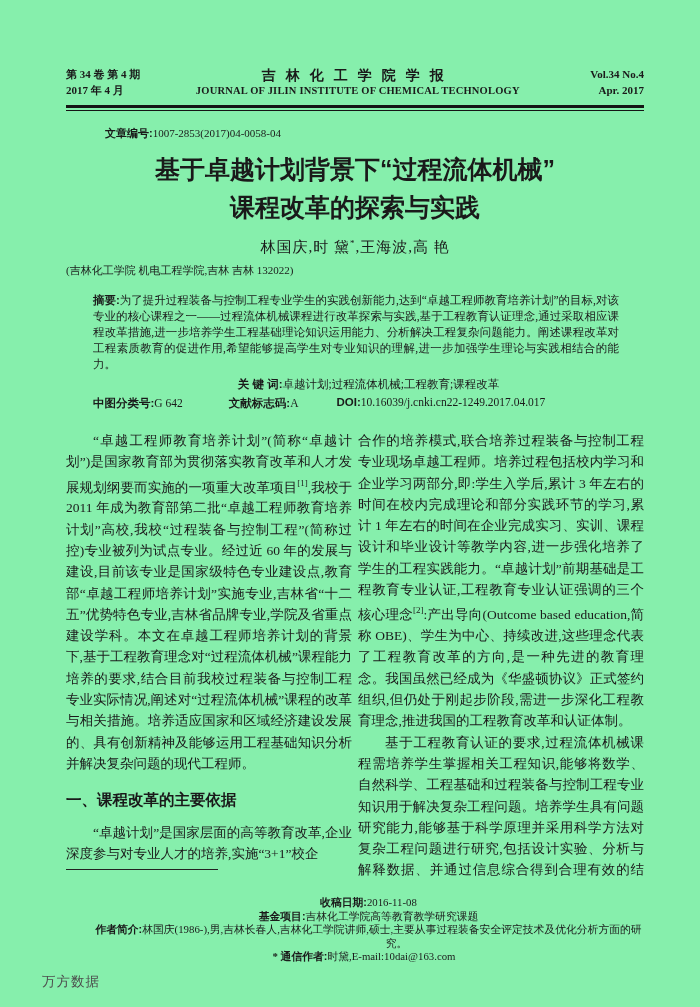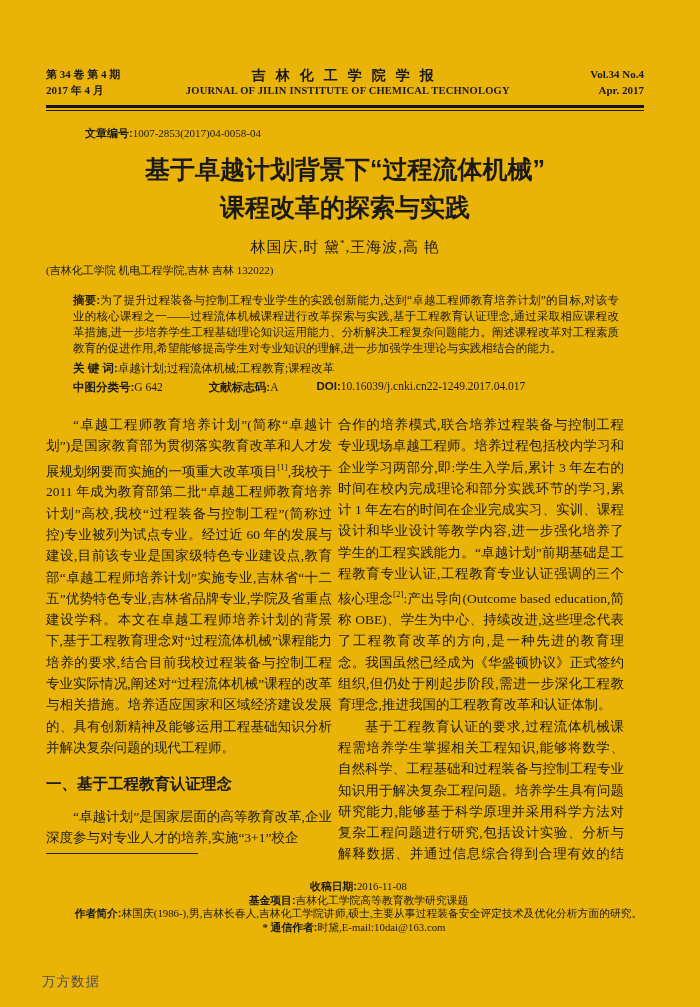--- a/index.html
+++ b/index.html
@@ -1,25 +1,25 @@
 <!DOCTYPE html>
 <html><head>
 <meta charset="utf-8">
 <style>
   * { margin: 0; padding: 0; box-sizing: border-box; }
   html, body { background: #ffffff; }
   .page {
     position: relative;
     width: 700px;
     height: 1007px;
-    background: #eab308;
+    background: #86efac;
     color: #1a1a1a;
     font-family: "Liberation Serif", serif;
     overflow: hidden;
-    padding: 66px 56px 0 46px;
+    padding: 66px 56px 0 66px;
   }
   
   .jheader {
     display: flex;
     justify-content: space-between;
     align-items: center;
   }
   .jheader .left, .jheader .right {
     font-size: 11px;
     font-weight: bold;
@@ -74,20 +74,21 @@
     margin: 14px 25px 0 27px;
     font-size: 11.5px;
     line-height: 16px;
     text-align: justify;
     word-break: break-all;
   }
   .abstract .lbl, .kw .lbl, .meta .lbl { font-weight: bold; font-family: "Liberation Sans", sans-serif; }
   .kw {
     margin: 5px 0 0 27px;
     font-size: 11.5px;
+    text-align: center;
   }
   .meta {
     margin: 4px 0 0 27px;
     font-size: 11.5px;
     display: flex;
     gap: 8px;
   }
   .meta .seg2 { margin-left: 38px; }
   .meta .seg3 { margin-left: 30px; }
   
@@ -195,21 +196,21 @@
 
   <div class="meta">
     <span class="seg1"><span class="lbl">中图分类号:</span><span>G 642</span></span>
     <span class="seg2"><span class="lbl">文献标志码:</span><span>A</span></span>
     <span class="seg3"><span class="lbl">DOI:</span><span>10.16039/j.cnki.cn22-1249.2017.04.017</span></span>
   </div>
 
   <div class="columns">
     <div class="col">
       <p class="body-para"><span>“卓越工程师教育培养计划”(简称“卓越计划”)是国家教育部为贯彻落实教育改革和人才发展规划纲要而实施的一项重大改革项目</span><span class="sup">[1]</span><span>,我校于 2011 年成为教育部第二批“卓越工程师教育培养计划”高校,我校“过程装备与控制工程”(简称过控)专业被列为试点专业。经过近 60 年的发展与建设,目前该专业是国家级特色专业建设点,教育部“卓越工程师培养计划”实施专业,吉林省“十二五”优势特色专业,吉林省品牌专业,学院及省重点建设学科。本文在卓越工程师培养计划的背景下,基于工程教育理念对“过程流体机械”课程能力培养的要求,结合目前我校过程装备与控制工程专业实际情况,阐述对“过程流体机械”课程的改革与相关措施。培养适应国家和区域经济建设发展的、具有创新精神及能够运用工程基础知识分析并解决复杂问题的现代工程师。</span></p>
-      <p class="sec-heading">一、基于工程教育认证理念</p>
+      <p class="sec-heading">一、课程改革的主要依据</p>
       <p class="body-para">“卓越计划”是国家层面的高等教育改革,企业深度参与对专业人才的培养,实施“3+1”校企</p>
       <div class="fn-rule"></div>
     </div>
     <div class="col">
       <p><span>合作的培养模式,联合培养过程装备与控制工程专业现场卓越工程师。培养过程包括校内学习和企业学习两部分,即:学生入学后,累计 3 年左右的时间在校内完成理论和部分实践环节的学习,累计 1 年左右的时间在企业完成实习、实训、课程设计和毕业设计等教学内容,进一步强化培养了学生的工程实践能力。“卓越计划”前期基础是工程教育专业认证,工程教育专业认证强调的三个核心理念</span><span class="sup">[2]</span><span>:产出导向(Outcome based education,简称 OBE)、学生为中心、持续改进,这些理念代表了工程教育改革的方向,是一种先进的教育理念。我国虽然已经成为《华盛顿协议》正式签约组织,但仍处于刚起步阶段,需进一步深化工程教育理念,推进我国的工程教育改革和认证体制。</span></p>
       <p class="body-para">基于工程教育认证的要求,过程流体机械课程需培养学生掌握相关工程知识,能够将数学、自然科学、工程基础和过程装备与控制工程专业知识用于解决复杂工程问题。培养学生具有问题研究能力,能够基于科学原理并采用科学方法对复杂工程问题进行研究,包括设计实验、分析与解释数据、并通过信息综合得到合理有效的结论。</p>
     </div>
   </div>
 
   <div class="footnotes">

